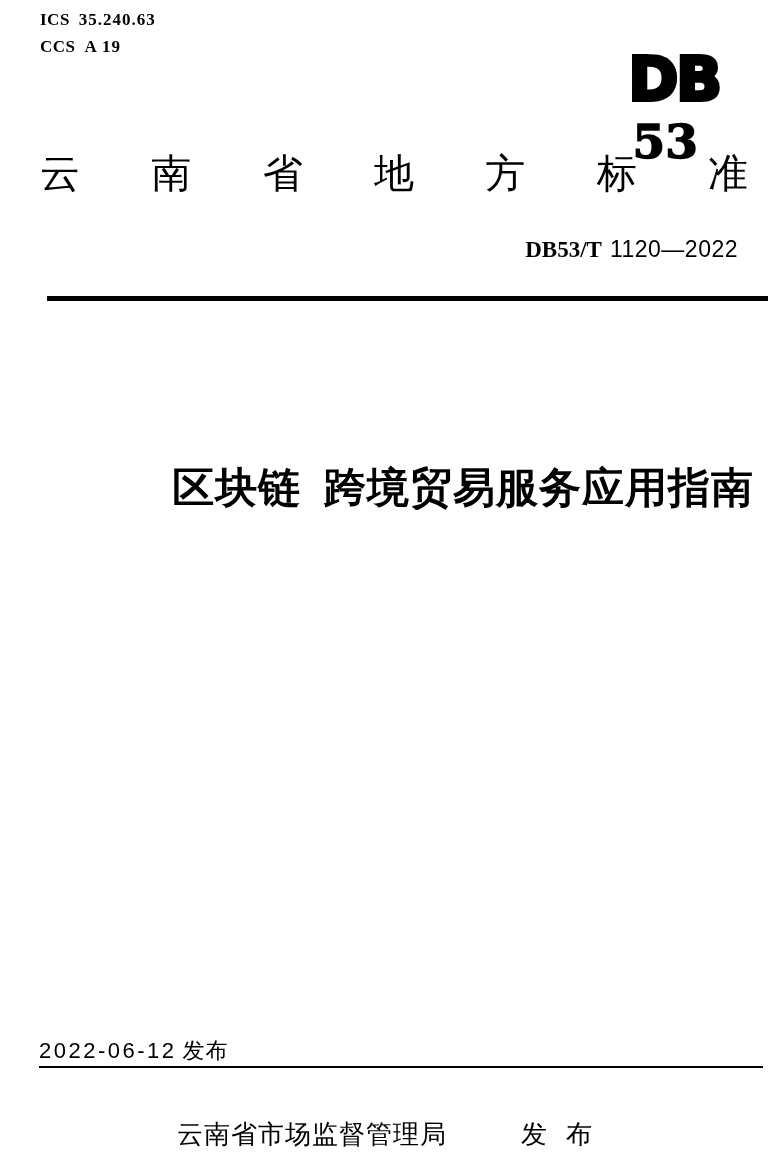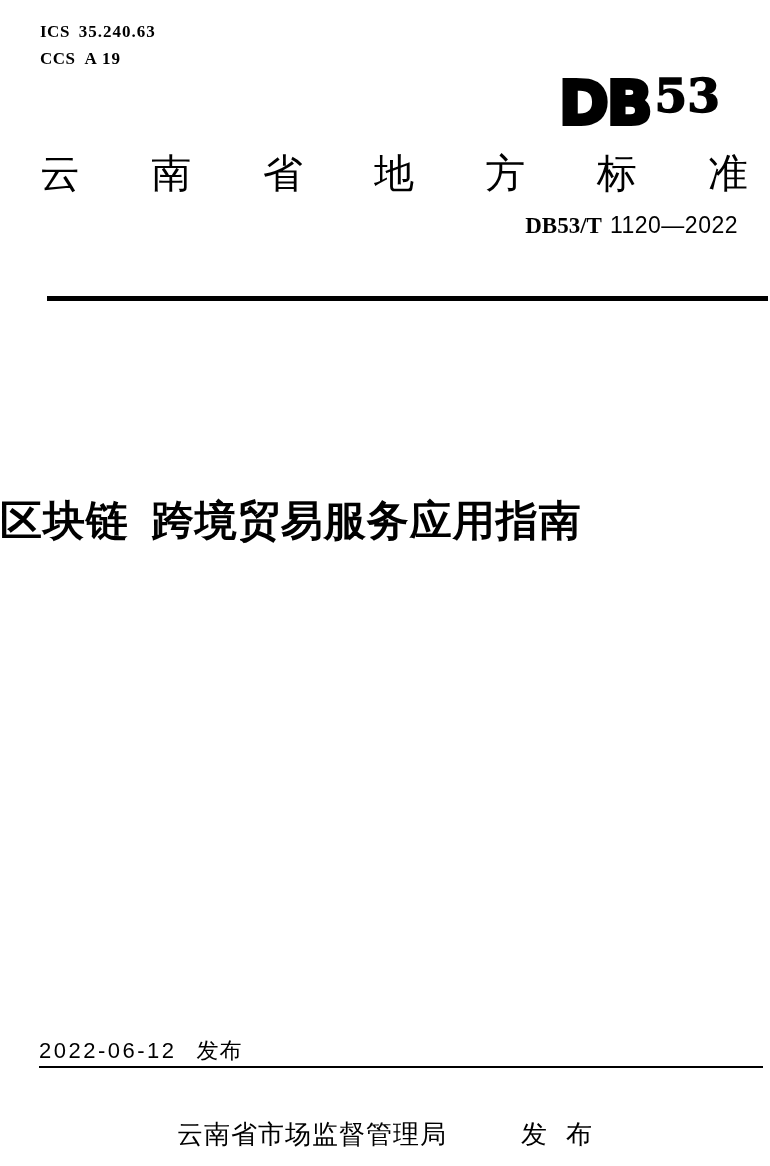--- a/index.html
+++ b/index.html
@@ -11,34 +11,35 @@
     position: relative;
     overflow: hidden;
   }
   .page {
     position: absolute; inset: 0;
     background: #fff;
   }
 
   
   .code-block {
-    position: absolute; left: 40px; top: 18px;
+    position: absolute; left: 40px; top: 6px;
     font-family: "Liberation Serif", serif;
     font-weight: bold;
     font-size: 17px;
     line-height: 27px;
     letter-spacing: 0.5px;
   }
   .code-line .code-value { margin-left: 9px; letter-spacing: 1px; }
 
   
   .db-logo {
-    position: absolute; top: 68px; right: 50px;
+    position: absolute; top: 44px; right: 50px;
     height: 62px; display: flex; align-items: flex-start;
     white-space: nowrap;
+    flex-direction: column;
   }
   .db-logo .db {
     font-family: "DejaVu Sans", sans-serif;
     font-weight: bold;
     font-size: 60px;
     letter-spacing: -2px;
     -webkit-text-stroke: 4px #000;
     paint-order: stroke fill;
   }
   .db-logo .num {
@@ -53,21 +54,21 @@
   
   .std-type-row {
     position: absolute; left: 40px; top: 152px; width: 708px;
     display: flex; justify-content: space-between;
     font-size: 40px; line-height: 42px;
     font-weight: 500;
   }
 
   
   .std-number {
-    position: absolute; top: 212px; right: 32px;
+    position: absolute; top: 236px; right: 32px;
     font-size: 23px; white-space: nowrap;
   }
   .std-number .prefix {
     font-family: "Liberation Serif", serif;
     font-weight: bold;
     margin-right: 8px;
   }
   .std-number .rest {
     font-family: "Liberation Sans", sans-serif;
     letter-spacing: 0.5px;
@@ -79,38 +80,37 @@
     width: 721px; height: 5px; background: #000;
   }
   .rule-thin {
     position: absolute; left: 39px; top: 1066px;
     width: 724px; height: 2px; background: #000;
   }
 
   
   .doc-title {
     position: absolute; left: 0; top: 462px; width: 754px;
-    text-align: left;
+    text-align: right;
     font-size: 42px; line-height: 52px;
     font-weight: bold;
     letter-spacing: 1px;
     word-spacing: 10px;
     white-space: nowrap;
-    margin-top: 33px;
   }
 
   
   .dates-row {
     position: absolute; left: 39px; top: 1038px; width: 724px;
     display: flex; justify-content: space-between; align-items: baseline;
     font-size: 22px; line-height: 26px;
     white-space: nowrap;
   }
   .date-value { letter-spacing: 2.5px; }
-  .date-label { margin-left: 20px; letter-spacing: 1px; text-align: center; }
+  .date-label { margin-left: 6px; letter-spacing: 1px; text-align: center; }
 
   
   .publisher-row {
     position: absolute; left: 0; top: 1119px; width: 770px;
     display: flex; justify-content: center; align-items: baseline;
     font-size: 26px; line-height: 30px;
     white-space: nowrap;
     gap: 20px;
   }
   .publisher-name { letter-spacing: 1px; }

